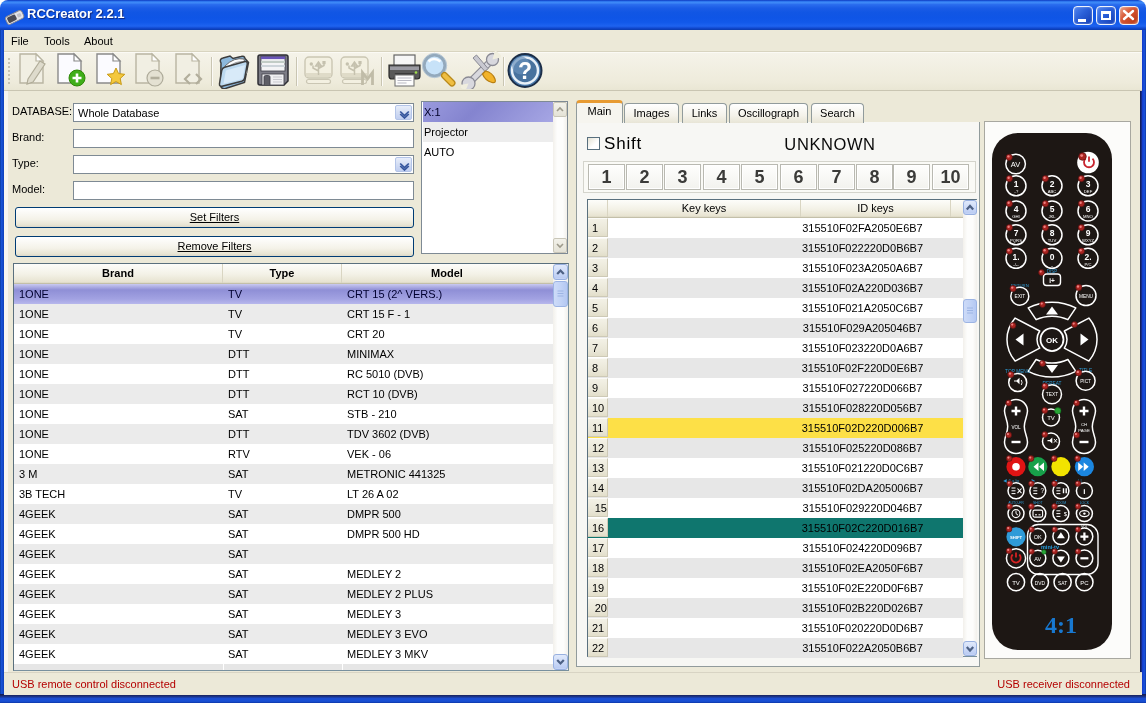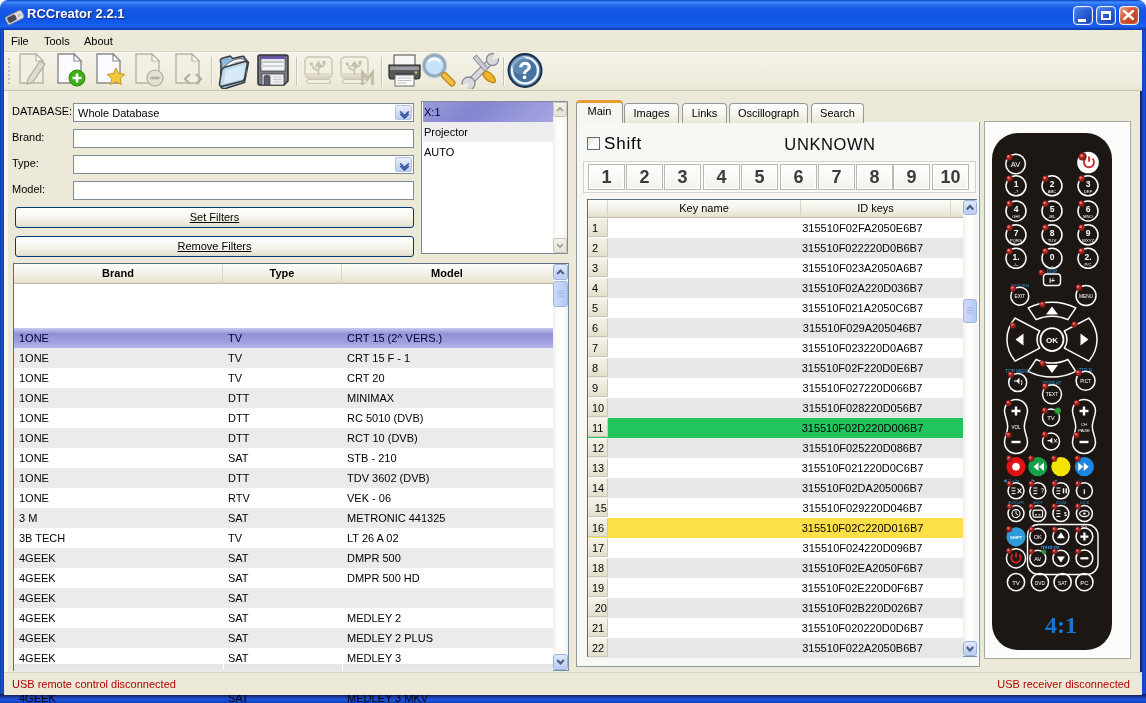--- a/index.html
+++ b/index.html
@@ -31,21 +31,21 @@
 .lbitem { left:1px; width:130px; height:20px; line-height:20px; padding-left:1px; }
 
 .sbtrack { background:linear-gradient(90deg,#f2f0eb,#fdfdfc 30%,#fdfdfc 70%,#f2f0eb); }
 .sbbtn { background:linear-gradient(180deg,#e0e9fb 0%,#cfdcf8 45%,#bccdf3 90%,#c8d6f6 100%); border:1px solid #98b0e0; border-radius:3px; }
 .sbbtn.dis { background:linear-gradient(180deg,#f2f1ea,#e4e2d6); border:1px solid #c9c6b8; border-radius:2px; }
 .sbthumb { background:linear-gradient(90deg,#cddbf8 0%,#c2d3f6 50%,#b4c8f2 100%); border:1px solid #9cb4e4; border-radius:3px; }
 
 .grid { background:#fff; border:1px solid #78909e; border-top-color:#5a707e; border-left-color:#5a707e; }
 .ghead { background:linear-gradient(180deg,#fdfdfa 0%,#f3f1e6 55%,#e8e4d2 92%,#dcd8c4 100%); border-bottom:1px solid #c3bfa9; }
 .gheadcell { top:0; height:19px; line-height:19px; text-align:center; font-weight:bold; border-right:1px solid #d9d5c2; }
-.grow { left:0; height:20px; line-height:20px;margin-top:44px; }
+.grow { left:0; height:20px; line-height:20px; }
 .grow.alt { background:#ebebeb; }
 .gcell { position:absolute; top:0; height:20px; line-height:20px; padding-left:5px; white-space:nowrap; overflow:hidden; }
 .sel { background:linear-gradient(180deg,#cacaf0 0%,#8f8fd6 30%,#a2a2e2 75%,#b7b7ec 100%); color:#000030; }
 .rownum { background:linear-gradient(180deg,#f3f1e6,#e9e6d6 70%,#e2deca 100%); border-right:1px solid #cdc9b6; border-bottom:1px solid #cdc9b6; border-top:1px solid #fbfaf6; text-align:center; }
 
 .tab { top:103px; height:20px; background:linear-gradient(180deg,#ffffff 0%,#f4f2ea 60%,#e8e5d6 100%); border:1px solid #919b9c; border-bottom:none; border-radius:4px 4px 0 0; text-align:center; color:#000; }
 #tabpage { left:576px; top:122px; width:404px; height:545px; background:#f7f7f4; border:1px solid #919b9c; border-top:none; }
 #tabMain { left:576px; top:100px; width:47px; height:23px; background:#f6f5ef; border:1px solid #919b9c; border-bottom:none; border-radius:4px 4px 0 0; border-top:3px solid #e79b33; text-align:center; z-index:5; }
 .numbtn { top:164px; width:37px; height:26px; background:linear-gradient(180deg,#fefefd,#f2f2ee); border:1px solid #b9b9b1; box-shadow:inset 0 0 0 1px #fff; color:#3b3b39; font-weight:bold; font-size:18px; text-align:center; line-height:24px; }
 .statustxt { color:#b40000; }
@@ -356,21 +356,21 @@
 <div class="numbtn abs" style="left:703px">4</div>
 <div class="numbtn abs" style="left:741px">5</div>
 <div class="numbtn abs" style="left:780px">6</div>
 <div class="numbtn abs" style="left:818px">7</div>
 <div class="numbtn abs" style="left:856px">8</div>
 <div class="numbtn abs" style="left:893px">9</div>
 <div class="numbtn abs" style="left:932px">10</div>
 <div class="grid abs" style="left:587px;top:199px;width:390px;height:458px">
 <div class="ghead abs" style="left:0;top:0;width:375px;height:18px">
       <div class="gheadcell abs" style="left:0;width:20px;height:17px;line-height:17px"></div>
-      <div class="gheadcell abs" style="left:20px;width:193px;height:17px;line-height:17px;font-weight:normal">Key name</div>
+      <div class="gheadcell abs" style="left:20px;width:193px;height:17px;line-height:17px;font-weight:normal">Key keys</div>
       <div class="gheadcell abs" style="left:213px;width:150px;height:17px;line-height:17px;font-weight:normal">ID keys</div>
       <div class="gheadcell abs" style="left:363px;width:12px;height:17px;border-right:none"></div>
     </div>
 <div class="abs" style="top:18px;left:0;width:375px;height:20px;background:#fff">
       <div class="rownum abs" style="left:0;top:0;width:20px;height:19px;line-height:18px;text-align:left;padding-left:4px">1</div>
       <div class="abs" style="left:203px;top:0;width:143px;height:20px;line-height:20px;text-align:center">315510F02FA2050E6B7</div>
     </div>
 <div class="abs" style="top:38px;left:0;width:375px;height:20px;background:#e7e7e7">
       <div class="rownum abs" style="left:0;top:0;width:20px;height:19px;line-height:18px;text-align:left;padding-left:4px">2</div>
       <div class="abs" style="left:203px;top:0;width:143px;height:20px;line-height:20px;text-align:center">315510F022220D0B6B7</div>
@@ -400,41 +400,41 @@
       <div class="abs" style="left:203px;top:0;width:143px;height:20px;line-height:20px;text-align:center">315510F02F220D0E6B7</div>
     </div>
 <div class="abs" style="top:178px;left:0;width:375px;height:20px;background:#fff">
       <div class="rownum abs" style="left:0;top:0;width:20px;height:19px;line-height:18px;text-align:left;padding-left:4px">9</div>
       <div class="abs" style="left:203px;top:0;width:143px;height:20px;line-height:20px;text-align:center">315510F027220D066B7</div>
     </div>
 <div class="abs" style="top:198px;left:0;width:375px;height:20px;background:#e7e7e7">
       <div class="rownum abs" style="left:0;top:0;width:20px;height:19px;line-height:18px;text-align:left;padding-left:4px">10</div>
       <div class="abs" style="left:203px;top:0;width:143px;height:20px;line-height:20px;text-align:center">315510F028220D056B7</div>
     </div>
-<div class="abs" style="top:218px;left:0;width:375px;height:20px;background:#22c55e">
+<div class="abs" style="top:218px;left:0;width:375px;height:20px;background:#fde047">
       <div class="rownum abs" style="left:0;top:0;width:20px;height:19px;line-height:18px;text-align:left;padding-left:4px">11</div>
       <div class="abs" style="left:203px;top:0;width:143px;height:20px;line-height:20px;text-align:center">315510F02D220D006B7</div>
     </div>
 <div class="abs" style="top:238px;left:0;width:375px;height:20px;background:#e7e7e7">
       <div class="rownum abs" style="left:0;top:0;width:20px;height:19px;line-height:18px;text-align:left;padding-left:4px">12</div>
       <div class="abs" style="left:203px;top:0;width:143px;height:20px;line-height:20px;text-align:center">315510F025220D086B7</div>
     </div>
 <div class="abs" style="top:258px;left:0;width:375px;height:20px;background:#fff">
       <div class="rownum abs" style="left:0;top:0;width:20px;height:19px;line-height:18px;text-align:left;padding-left:4px">13</div>
       <div class="abs" style="left:203px;top:0;width:143px;height:20px;line-height:20px;text-align:center">315510F021220D0C6B7</div>
     </div>
 <div class="abs" style="top:278px;left:0;width:375px;height:20px;background:#e7e7e7">
       <div class="rownum abs" style="left:0;top:0;width:20px;height:19px;line-height:18px;text-align:left;padding-left:4px">14</div>
       <div class="abs" style="left:203px;top:0;width:143px;height:20px;line-height:20px;text-align:center">315510F02DA205006B7</div>
     </div>
 <div class="abs" style="top:298px;left:0;width:375px;height:20px;background:#fff">
       <div class="rownum abs" style="left:0;top:0;width:20px;height:19px;line-height:18px;text-align:right;padding-left:4px">15</div>
       <div class="abs" style="left:203px;top:0;width:143px;height:20px;line-height:20px;text-align:center">315510F029220D046B7</div>
     </div>
-<div class="abs" style="top:318px;left:0;width:375px;height:24px;background:#fde047">
+<div class="abs" style="top:318px;left:0;width:375px;height:24px;background:#0f766e">
       <div class="rownum abs" style="left:0;top:0;width:20px;height:19px;line-height:18px;text-align:left;padding-left:4px">16</div>
       <div class="abs" style="left:203px;top:0;width:143px;height:20px;line-height:20px;text-align:center">315510F02C220D016B7</div>
     </div>
 <div class="abs" style="top:338px;left:0;width:375px;height:20px;background:#fff">
       <div class="rownum abs" style="left:0;top:0;width:20px;height:19px;line-height:18px;text-align:left;padding-left:4px">17</div>
       <div class="abs" style="left:203px;top:0;width:143px;height:20px;line-height:20px;text-align:center">315510F024220D096B7</div>
     </div>
 <div class="abs" style="top:358px;left:0;width:375px;height:20px;background:#e7e7e7">
       <div class="rownum abs" style="left:0;top:0;width:20px;height:19px;line-height:18px;text-align:left;padding-left:4px">18</div>
       <div class="abs" style="left:203px;top:0;width:143px;height:20px;line-height:20px;text-align:center">315510F02EA2050F6B7</div>

